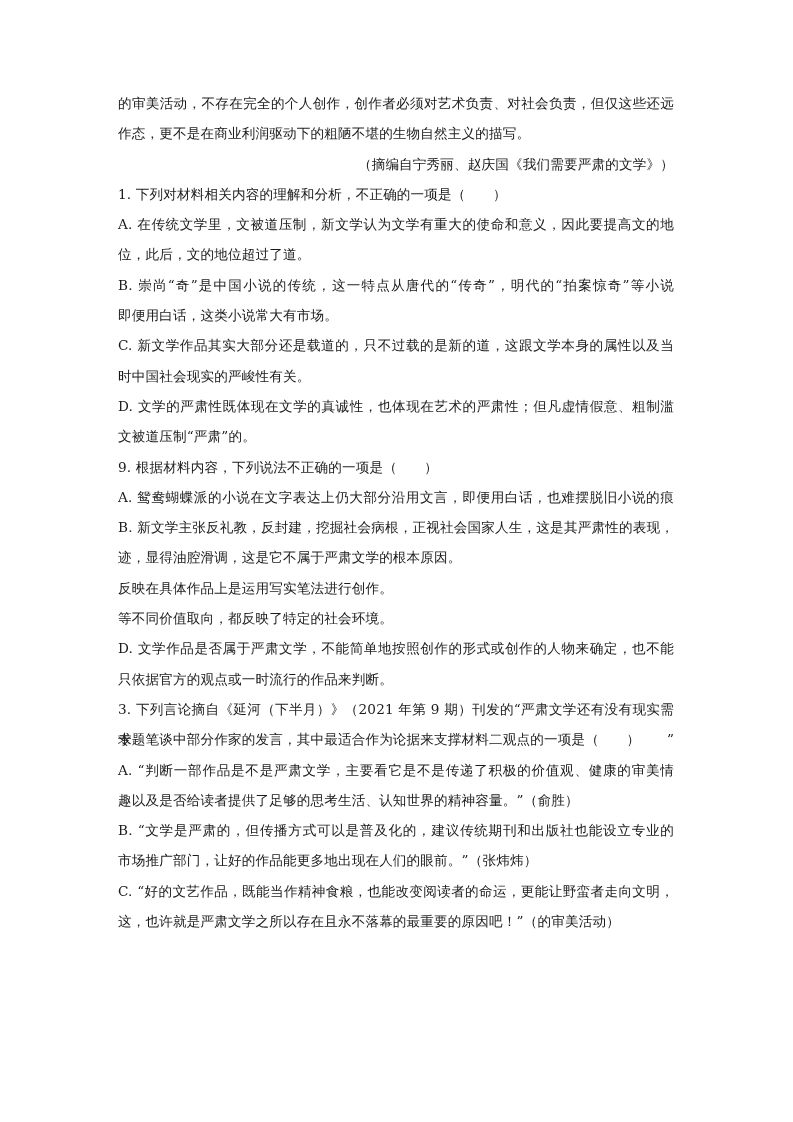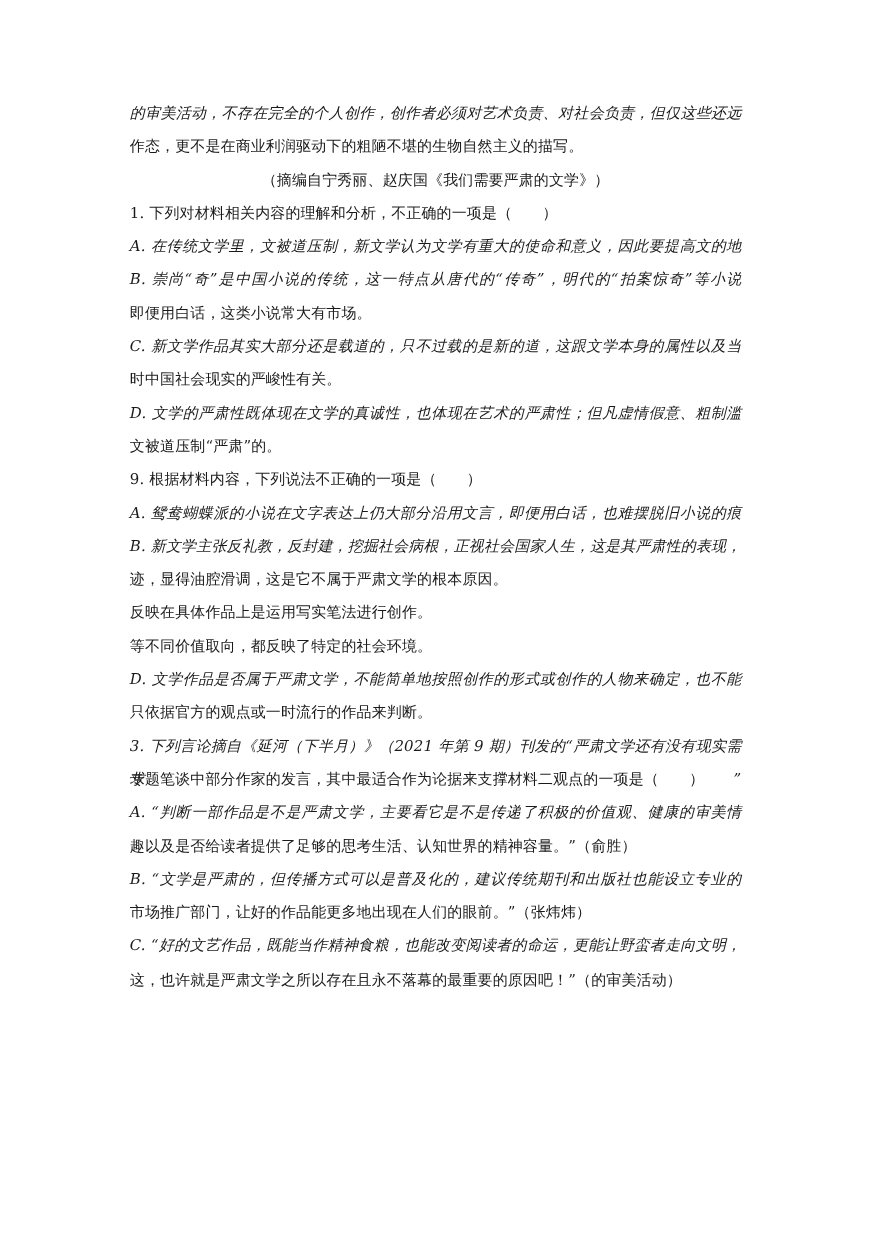--- a/index.html
+++ b/index.html
@@ -9,33 +9,34 @@
     left: 118px;
     top: 88px;
     width: 556px;
     font-family: "DejaVu Serif", "Liberation Serif", serif;
     font-size: 13.6px;
     line-height: 30.3px;
     color: #1a1a1a;
     letter-spacing: 0.15px;
   }
   .line { white-space: nowrap; height: 30.3px; overflow: visible; }
-  .justify { text-align: justify; text-align-last: justify; white-space: normal; font-style: italic; }
-  .right { text-align: center; }
+  .justify { text-align: justify; text-align-last: justify; white-space: normal; }
+  .right { text-align: right; }
 </style>
 </head>
 <body>
 
 <div class="page">
   <div class="line justify">的审美活动，不存在完全的个人创作，创作者必须对艺术负责、对社会负责，但仅这些还远</div>
   <div class="line">作态，更不是在商业利润驱动下的粗陋不堪的生物自然主义的描写。</div>
   <div class="line right">（摘编自宁秀丽、赵庆国《我们需要严肃的文学》）</div>
 
   <div class="line">1. 下列对材料相关内容的理解和分析，不正确的一项是（　　）</div>
   <div class="line justify"><span>A.</span>  <span>在传统文学里，文被道压制，新文学认为文学有重大的使命和意义，因此要提高文的地</span></div>
+  <div class="line">位，此后，文的地位超过了道。</div>
   <div class="line justify"><span>B.</span>  <span>崇尚“奇”是中国小说的传统，这一特点从唐代的“传奇”，明代的“拍案惊奇”等小说</span></div>
   <div class="line">即便用白话，这类小说常大有市场。</div>
   <div class="line justify"><span>C.</span>  <span>新文学作品其实大部分还是载道的，只不过载的是新的道，这跟文学本身的属性以及当</span></div>
   <div class="line">时中国社会现实的严峻性有关。</div>
   <div class="line justify"><span>D.</span>  <span>文学的严肃性既体现在文学的真诚性，也体现在艺术的严肃性；但凡虚情假意、粗制滥</span></div>
   <div class="line">文被道压制“严肃”的。</div>
 
   <div class="line">9. 根据材料内容，下列说法不正确的一项是（　　）</div>
   <div class="line justify"><span>A.</span>  <span>鸳鸯蝴蝶派的小说在文字表达上仍大部分沿用文言，即便用白话，也难摆脱旧小说的痕</span></div>
   <div class="line justify"><span>B.</span>  <span>新文学主张反礼教，反封建，挖掘社会病根，正视社会国家人生，这是其严肃性的表现，</span></div>

